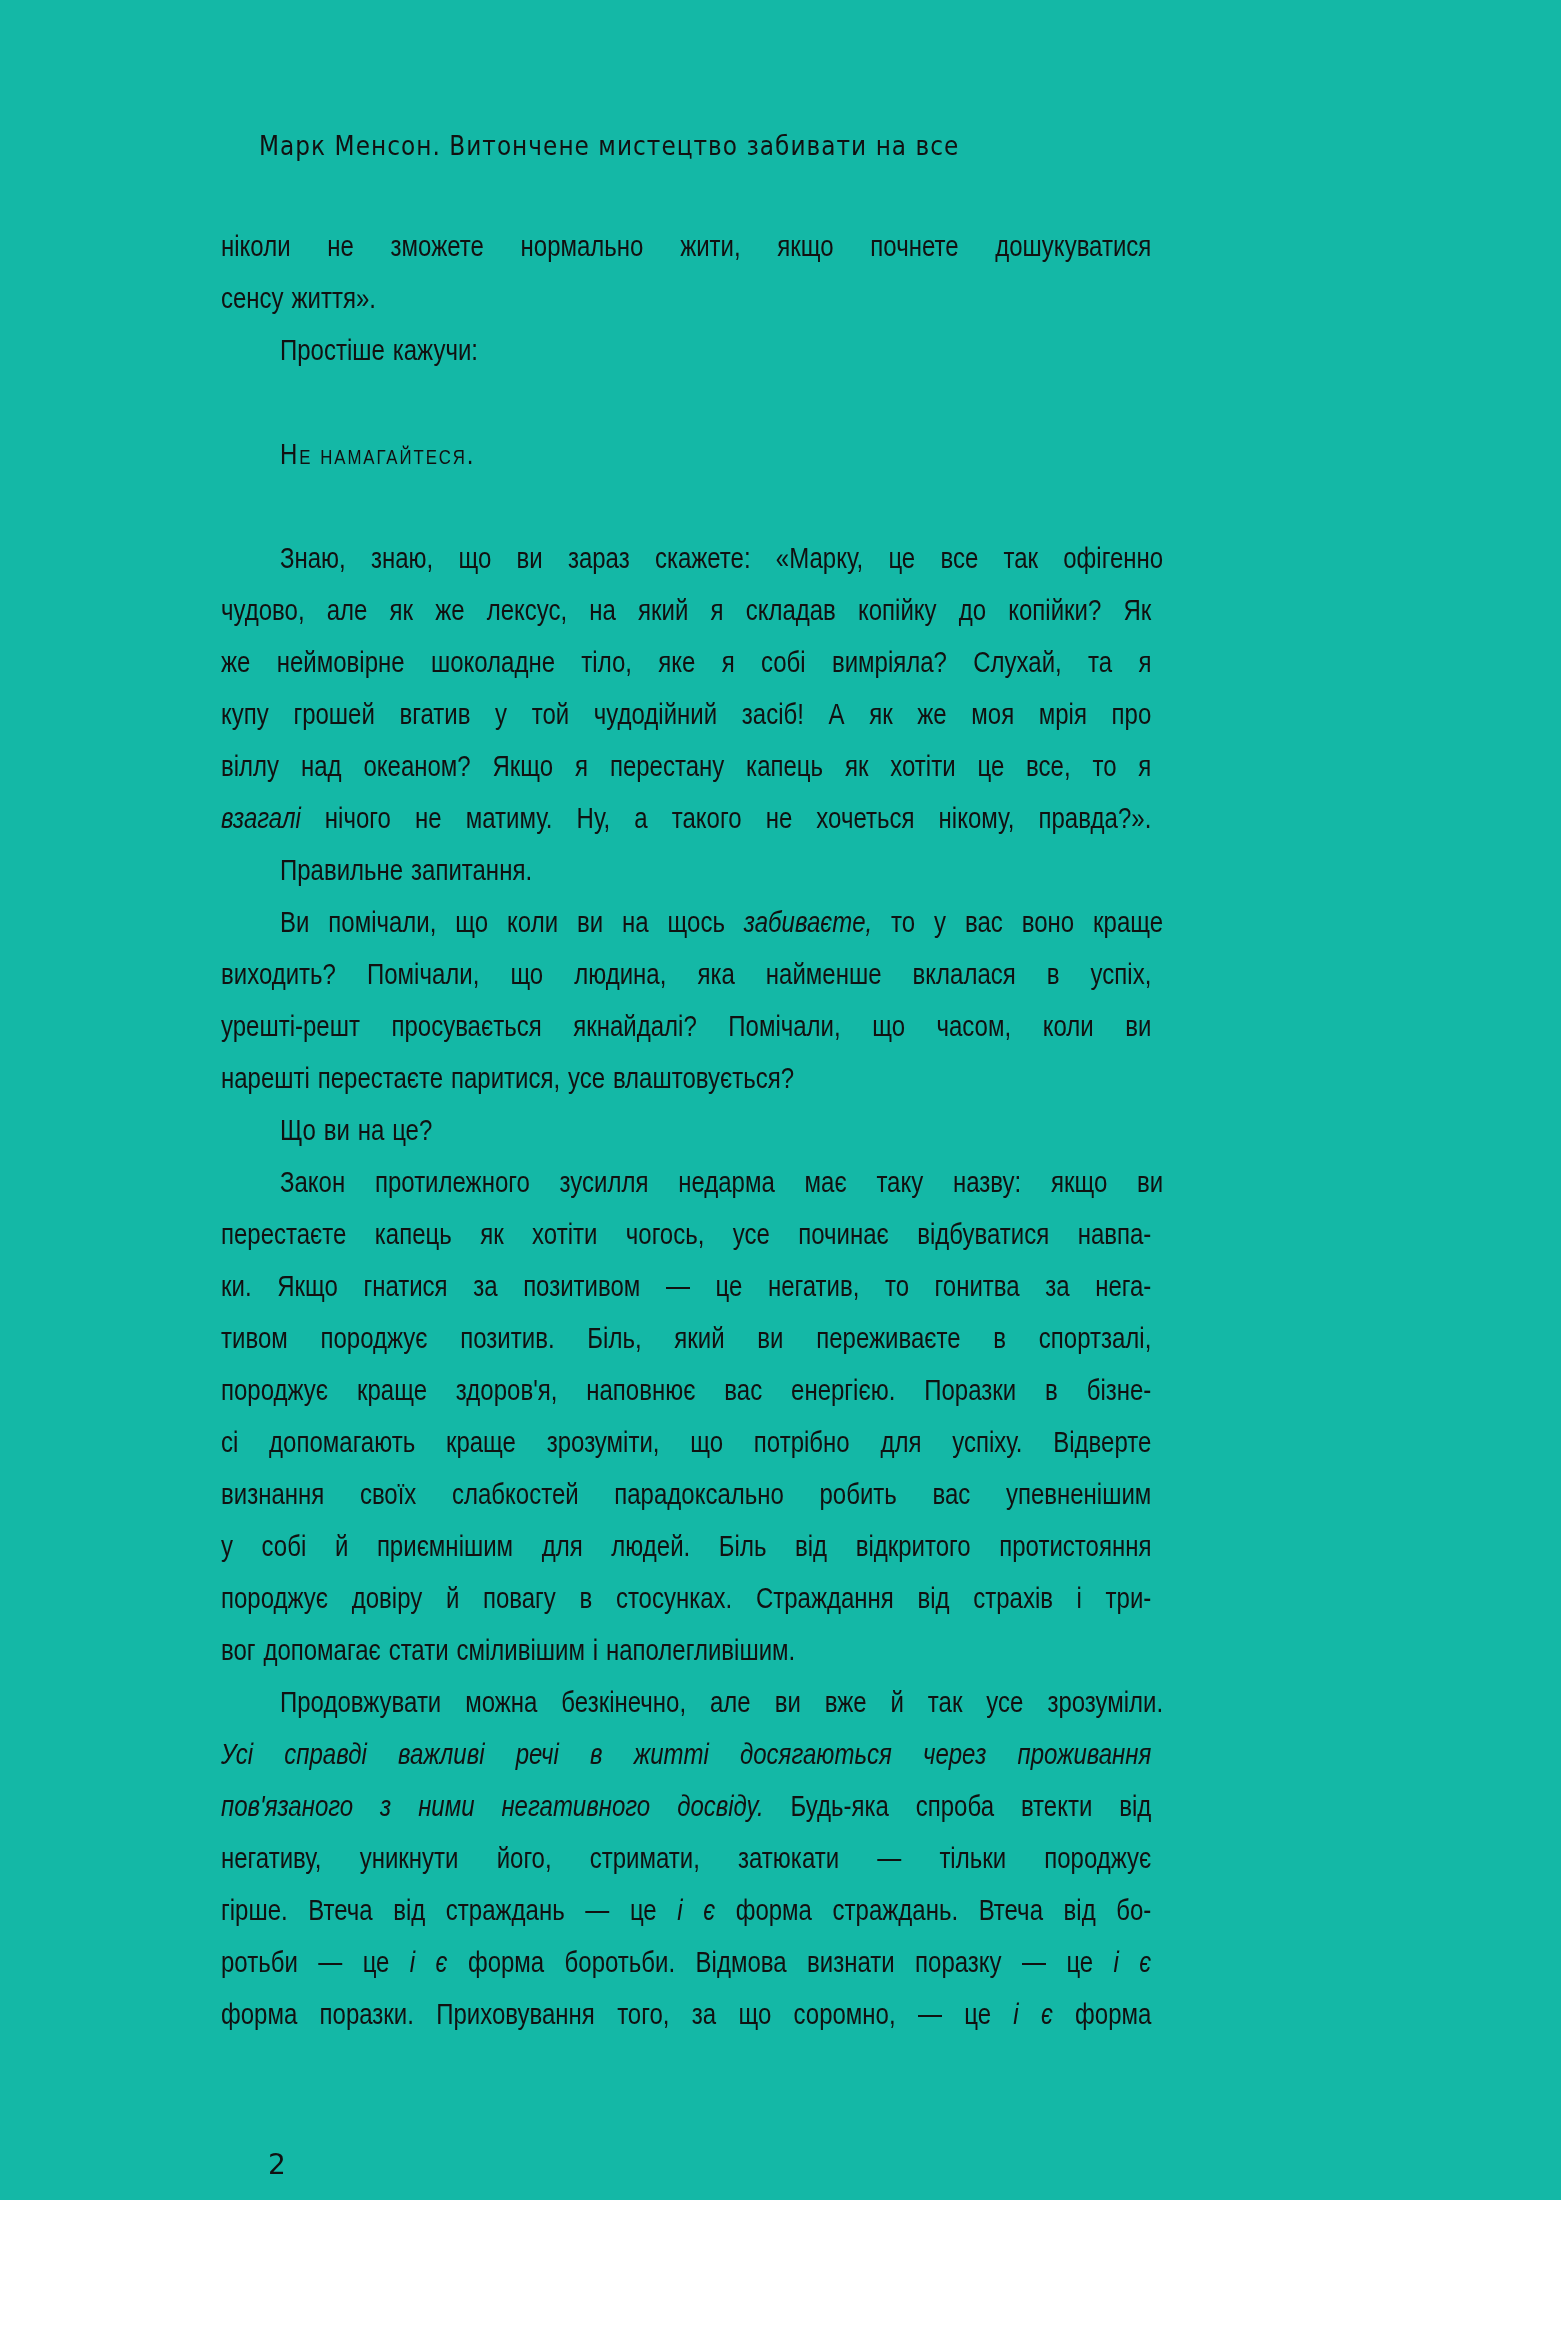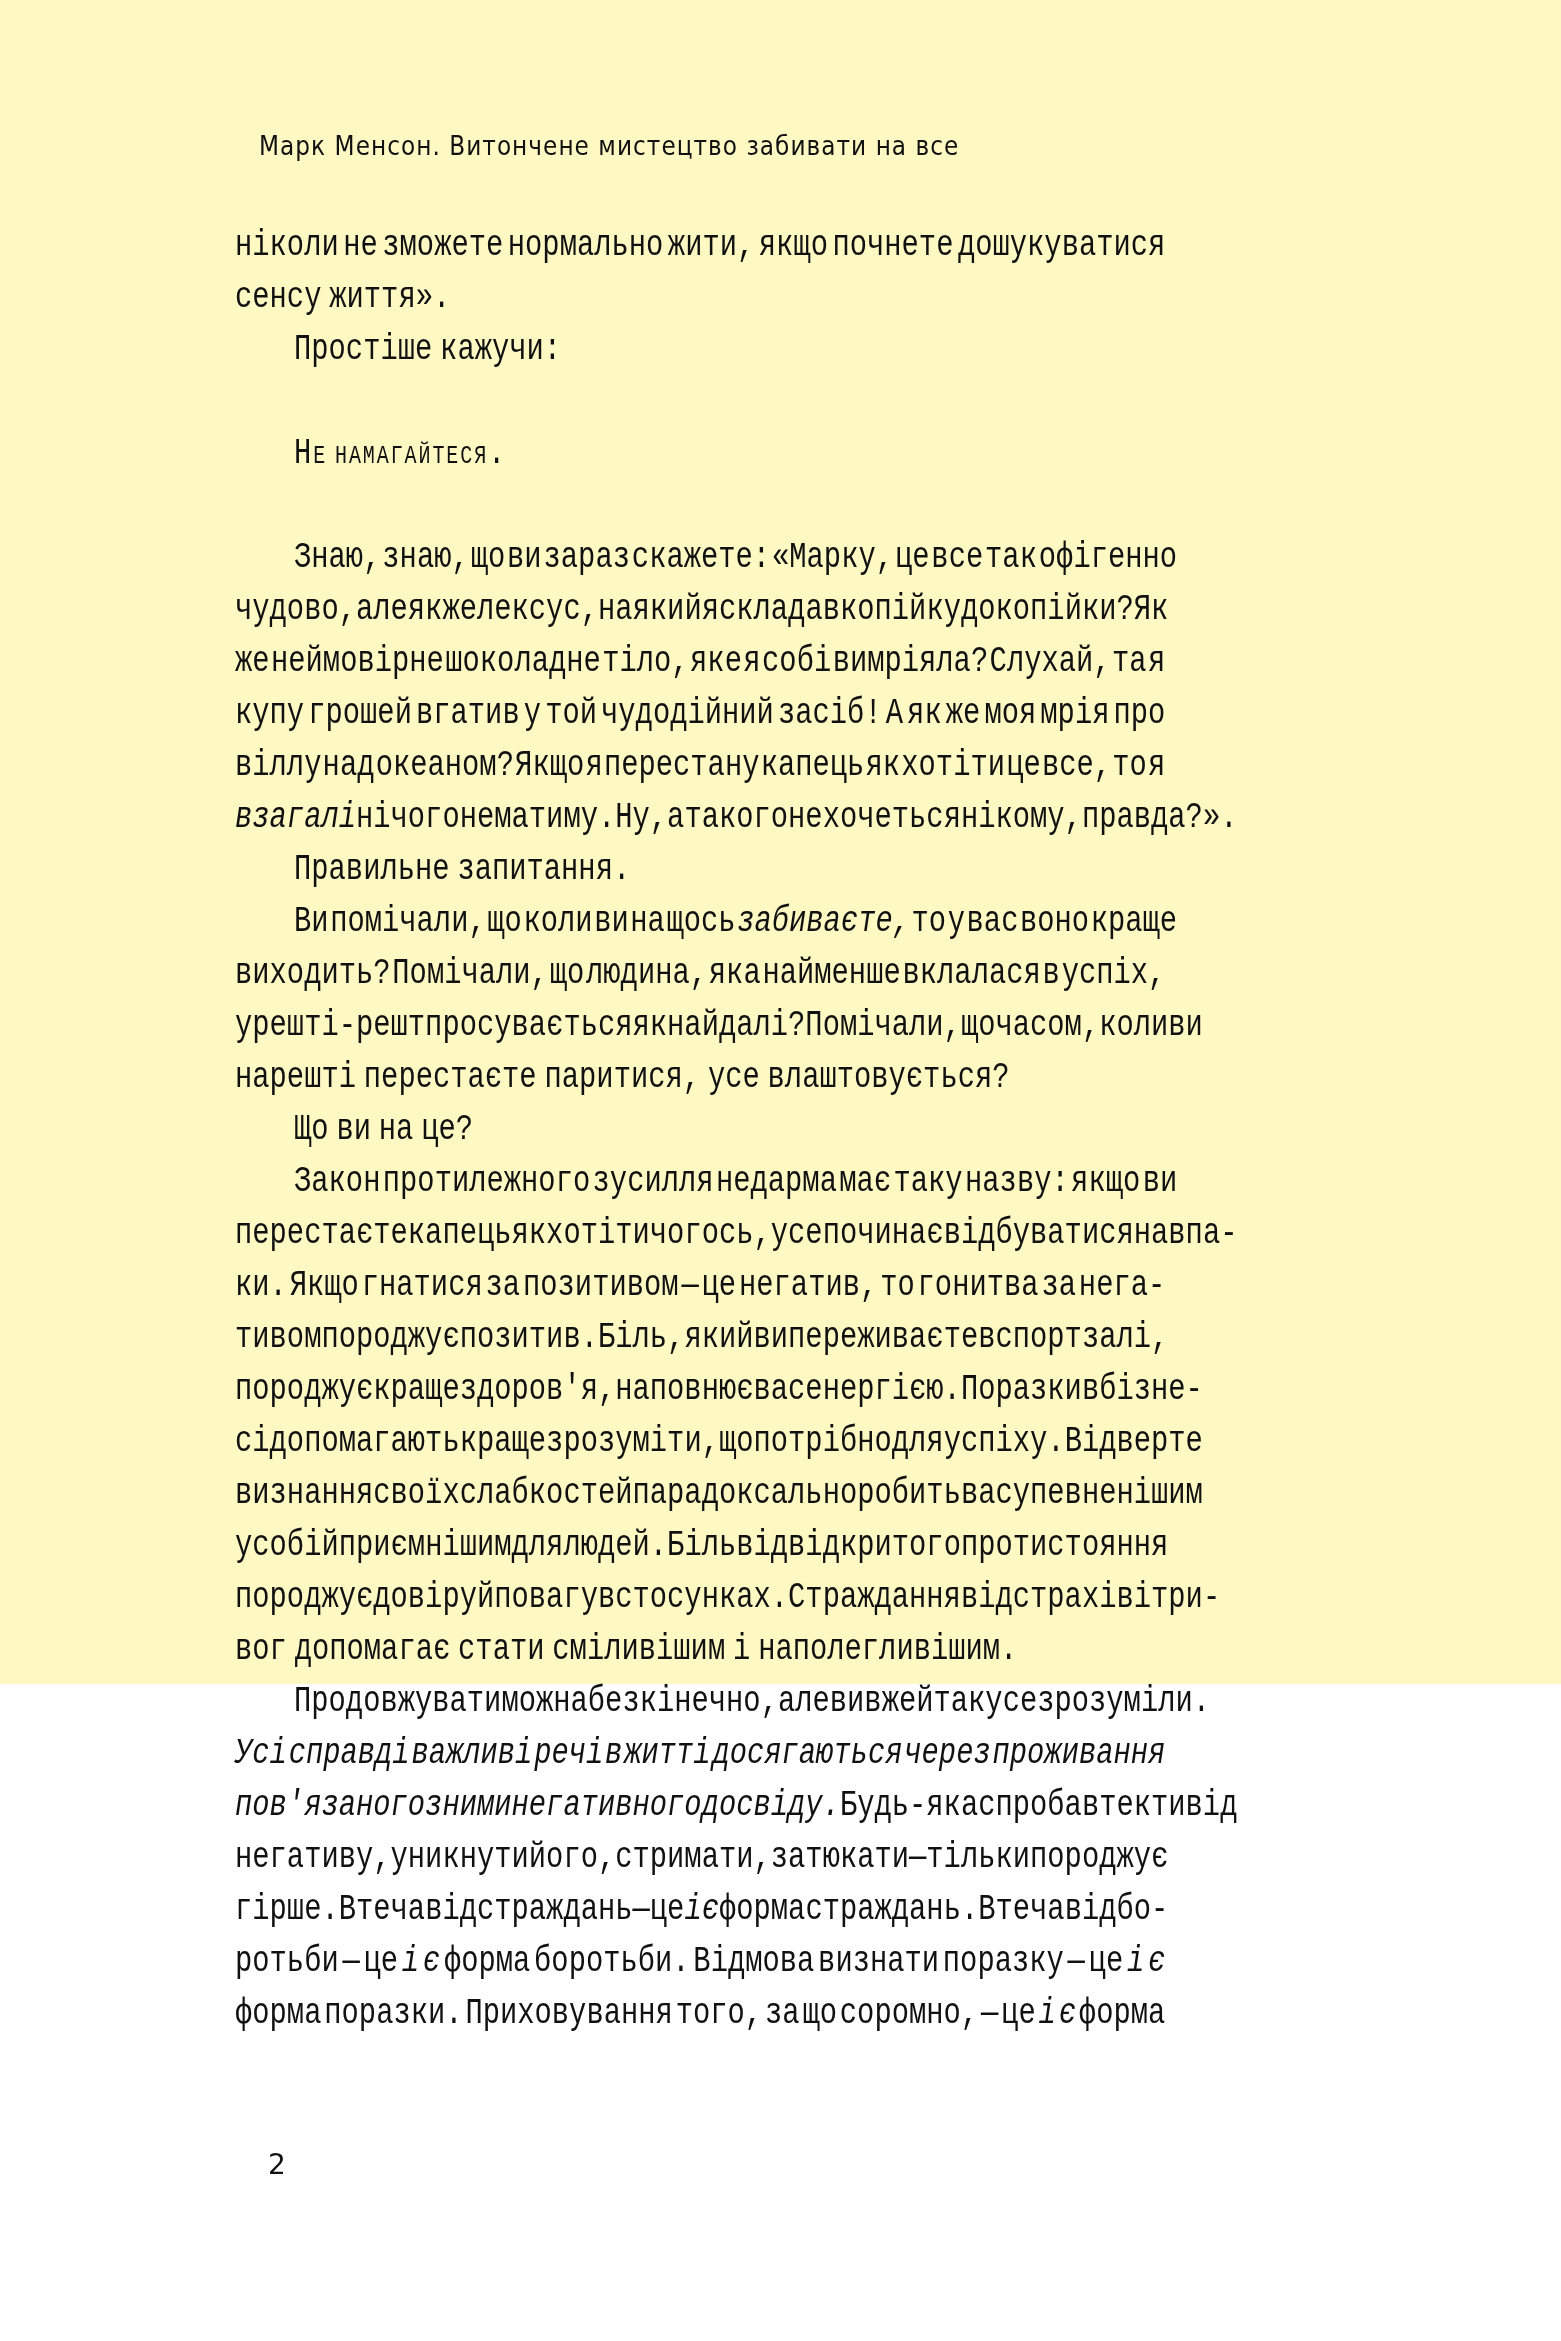--- a/index.html
+++ b/index.html
@@ -1,28 +1,28 @@
 <!DOCTYPE html>
 <html style="font-size:13px"><head>
   <meta charset="utf-8">
   <style>
     html, body { margin: 0; padding: 0; background: #ffffff; }
     body { width: 1562px; height: 2342px; position: relative; overflow: hidden; }
-    .page { position: absolute; left: 0; top: 0; width: 1562px; height: 1684px; background: #fef9c3; color: #111111; }
+    .page { position: absolute; left: 0; top: 0; width: 1562px; height: 2200px; background: #14b8a6; color: #111111; }
     .running-head {
       position: absolute; left: 259px; top: 130px;
       font-family: "DejaVu Sans", sans-serif;
       font-size: 27px; letter-spacing: 1.2px; color: #111;
       transform: scaleX(0.86); transform-origin: left top;
       white-space: nowrap;
     }
     .body-text {
-      position: absolute; left: 235px; top: 220px; width: 1163px;
-      font-family: Liberation Mono, monospace;
-      font-size: 36px; color: #111;
+      position: absolute; left: 221px; top: 220px; width: 1163px;
+      font-family: Liberation Sans, sans-serif;
+      font-size: 30px; color: #111;
     }
     .line {
       height: 52px; line-height: 52px;
       white-space: nowrap; overflow: visible;
       display: flex; justify-content: space-between;
     }
     .line.last { justify-content: flex-end; }
     .line.last .w { margin-right: 9.8px; }
     .line.indent { padding-left: 59px; }
     .w { display: inline-block; }

